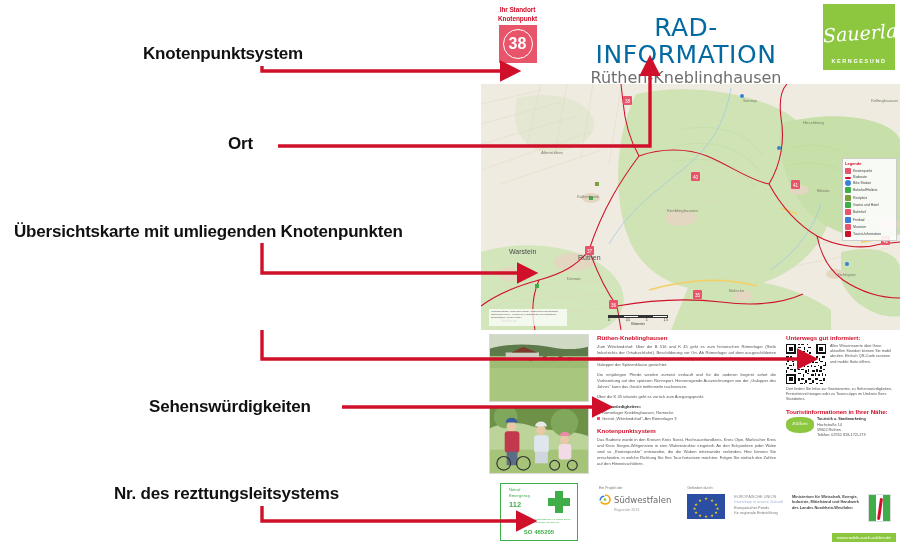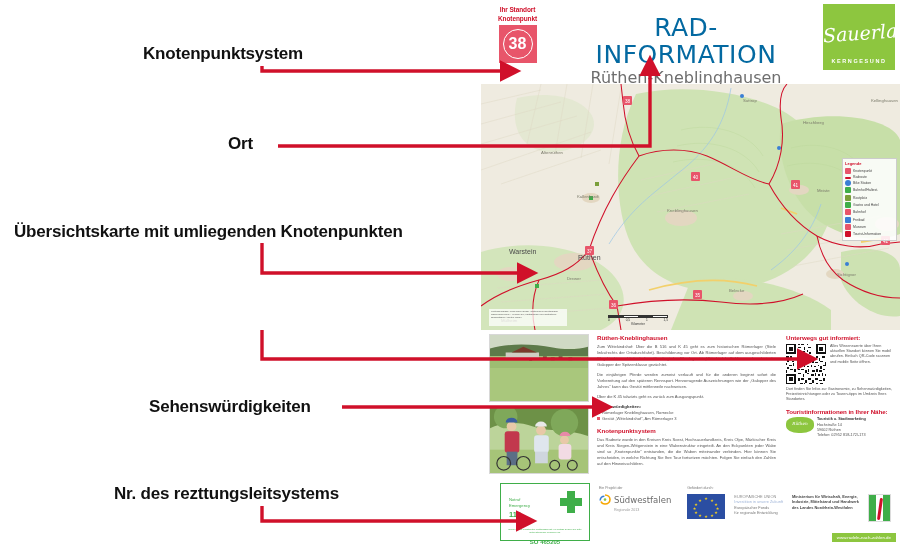--- a/index.html
+++ b/index.html
@@ -109,22 +109,22 @@
     position:absolute; left:0; right:0; top:4px; text-align:center;
     color:#ffffff; font-size:4.2px; font-family:"DejaVu Serif", serif; font-style:italic;
   }
   .ti-lines { font-size:3.8px; color:#555; line-height:5.4px; }
   .ti-lines b { color:#333; }
 
   
   #footer { position:absolute; left:0; top:480px; width:419px; height:69px; background:#ffffff; display:flex; }
   .foot-left { width:112px; flex:0 0 112px; padding:3px 4px 0 8px; }
   .emerg {
-    width:90px; height:58px; border:1.6px solid #3fae49; margin-left:11px;
-    text-align:center; position:relative; padding-top:13px;
+    width:78px; height:58px; border:1.6px solid #3fae49; margin-left:11px;
+    text-align:center; position:relative; padding-top:3px;
   }
   .emerg-t { font-size:4.2px; color:#3fae49; line-height:6px; }
   .emerg-num { font-size:7.5px; color:#3fae49; font-weight:bold; line-height:11px; }
   .emerg-cross { position:absolute; right:7px; top:7px; width:22px; height:22px; }
   .emerg-cross i { position:absolute; background:#3fae49; }
   .emerg-cross i.h { left:0; top:7px; width:22px; height:8px; }
   .emerg-cross i.v { left:7px; top:0; width:8px; height:22px; }
   .emerg-fine { font-size:2.5px; color:#3fae49; line-height:3.4px; padding:0 5px; margin-top:8px; }
   .emerg-code { font-size:6px; color:#3fae49; font-weight:bold; margin-top:4px; }
 

